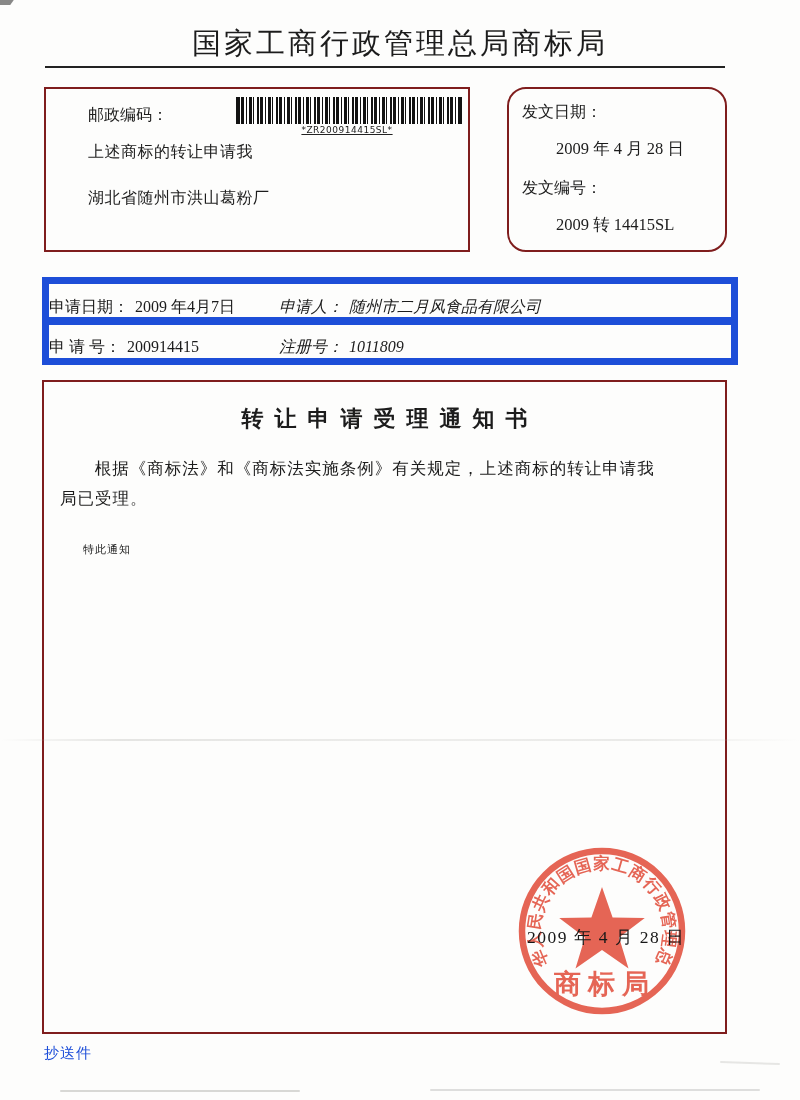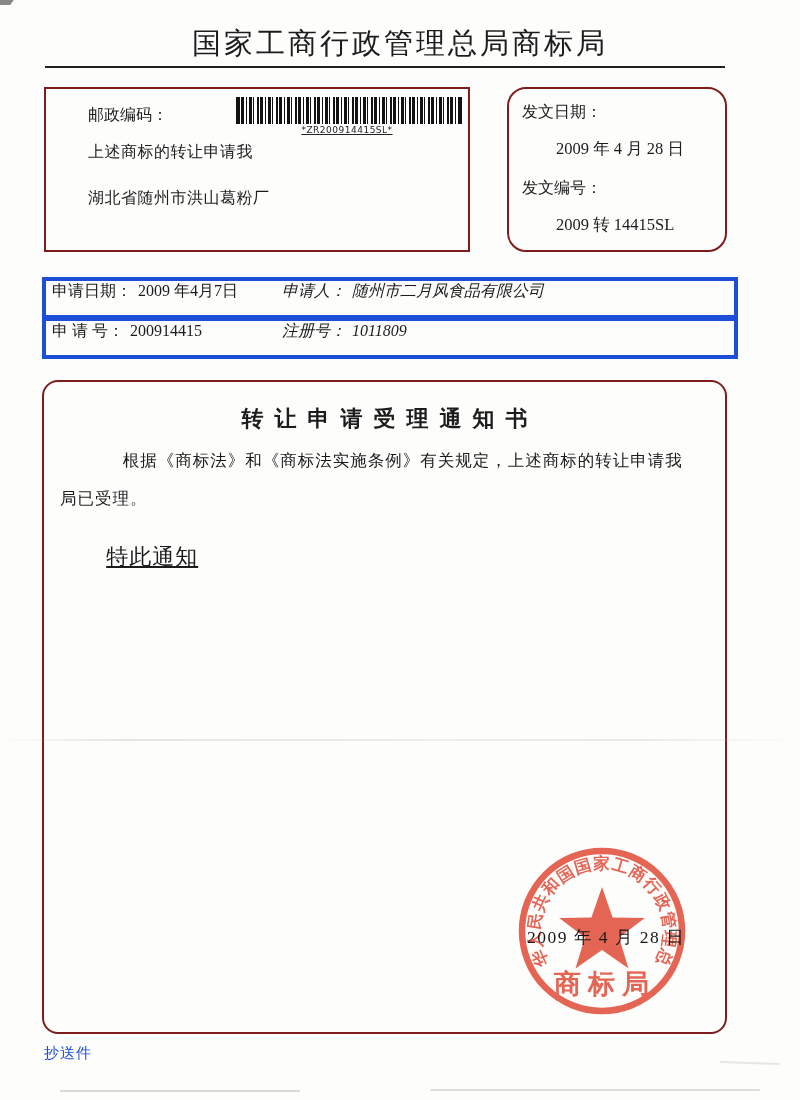--- a/index.html
+++ b/index.html
@@ -44,35 +44,35 @@
   }
   .barcode-caption{margin-top:1px;text-align:center;font-family:"DejaVu Sans", sans-serif;font-size:9px;letter-spacing:.5px;color:#222;text-decoration:underline;}
   .addr-line1{position:absolute;left:42px;top:53px;font-size:16px;letter-spacing:.5px;}
   .addr-line2{position:absolute;left:42px;top:99px;font-size:16px;letter-spacing:.5px;}
 
   .issue-date-label{position:absolute;left:13px;top:13px;font-size:16px;}
   .issue-date-value{position:absolute;left:47px;top:49px;font-size:16.5px;}
   .issue-no-label{position:absolute;left:13px;top:89px;font-size:16px;}
   .issue-no-value{position:absolute;left:47px;top:125px;font-size:16.5px;}
 
-  .info-row{position:absolute;left:42px;width:682px;height:34px;border:4px solid #1d4ed8;
-    display:flex;align-items:flex-start;padding-left:6px;font-size:16px;}
+  .info-row{position:absolute;left:42px;width:682px;height:34px;border:7px solid #1d4ed8;
+    display:flex;align-items:flex-end;padding-left:0;font-size:16px;}
   .info-row.r1{top:277px;}
   .info-row.r2{top:317px;}
   .cell-a{width:230px;white-space:nowrap;}
   .cell-b{white-space:nowrap;font-style:italic;}
   .lbl{margin-right:6px;}
 
-  .main-box{left:42px;top:380px;width:681px;height:650px;border-radius:16px;}
+  .main-box{left:42px;top:380px;width:681px;height:650px;}
   .notice-title{position:absolute;left:0;top:22px;width:100%;text-align:center;
     font-size:22px;font-weight:700;letter-spacing:11px;text-indent:11px;}
   .para-line{position:absolute;left:16px;right:14px;font-size:16.5px;letter-spacing:1px;}
-  .para-line.l1{top:68px;text-indent:2.1em;text-align:center;}
+  .para-line.l1{top:76px;text-indent:2.1em;}
   .para-line.l2{top:106px;}
-  .closing{position:absolute;left:16px;top:160px;font-size:22px;text-indent:2.1em;letter-spacing:1px;text-decoration:underline;}
+  .closing{position:absolute;left:16px;top:160px;font-size:11px;text-indent:2.1em;letter-spacing:1px;}
 
   .seal{position:absolute;left:506px;top:836px;width:192px;height:192px;opacity:.88;}
   .seal-date{position:absolute;left:527px;top:925px;font-size:17.5px;letter-spacing:1.5px;color:#171717;z-index:5;}
 
   .copy-note{position:absolute;left:44px;top:1044px;font-size:15px;color:#1d4ed8;letter-spacing:1px;}
 </style>
 </head>
 <body>
 
 <div class="page">

